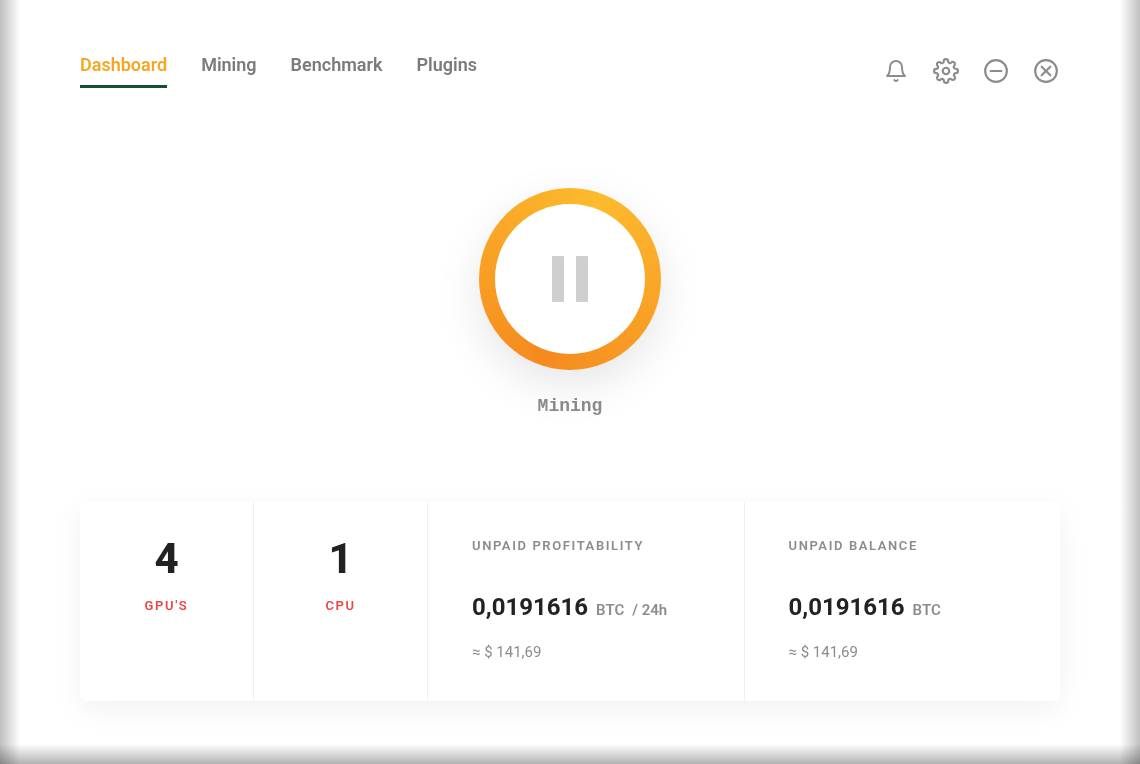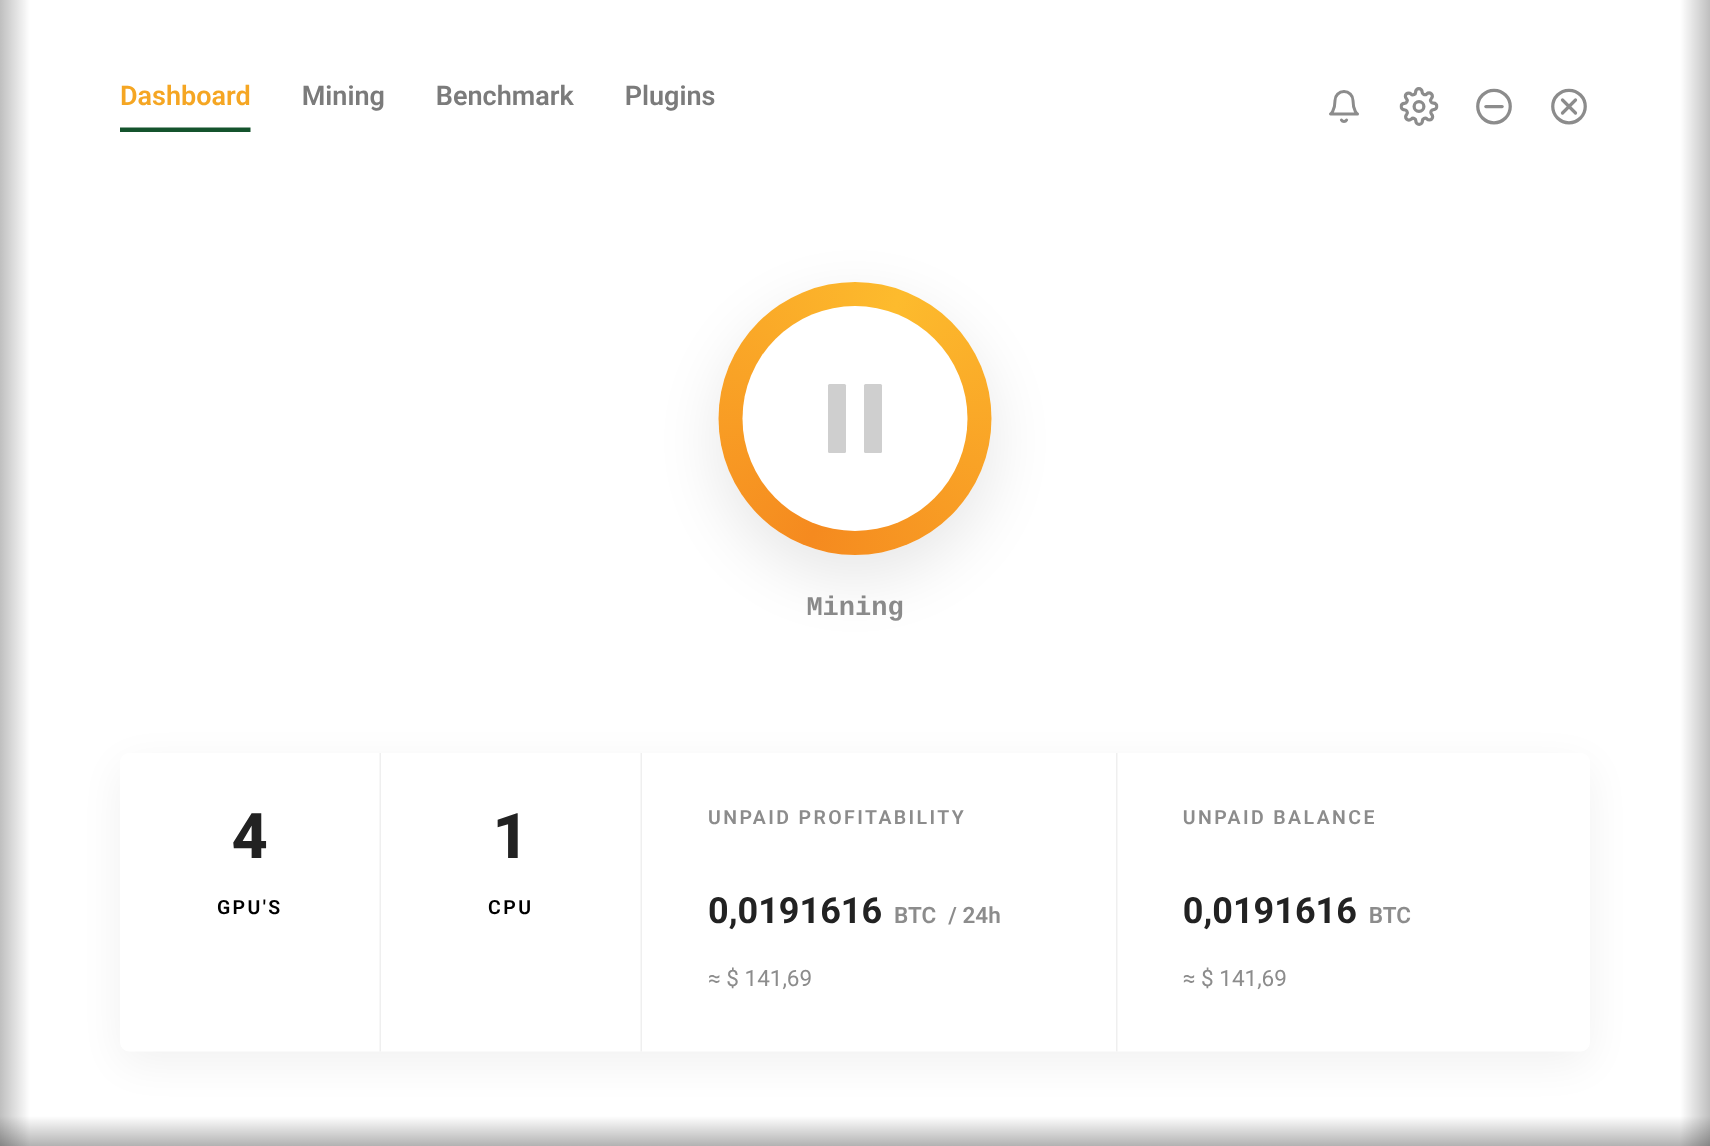--- a/index.html
+++ b/index.html
@@ -134,21 +134,21 @@
     font-size: 42px;
     font-weight: 800;
     color: #222;
     line-height: 1;
   }
   .stat .small-label {
     margin-top: 18px;
     font-size: 13px;
     letter-spacing: 1.6px;
     font-weight: 600;
-    color: #000000;
+    color: #ef4444;
   }
   .stat .section-label {
     font-size: 13px;
     letter-spacing: 1.6px;
     font-weight: 600;
     color: #8c8c8c;
     margin-bottom: 16px;
   }
   .stat .value-line {
     display: flex;

